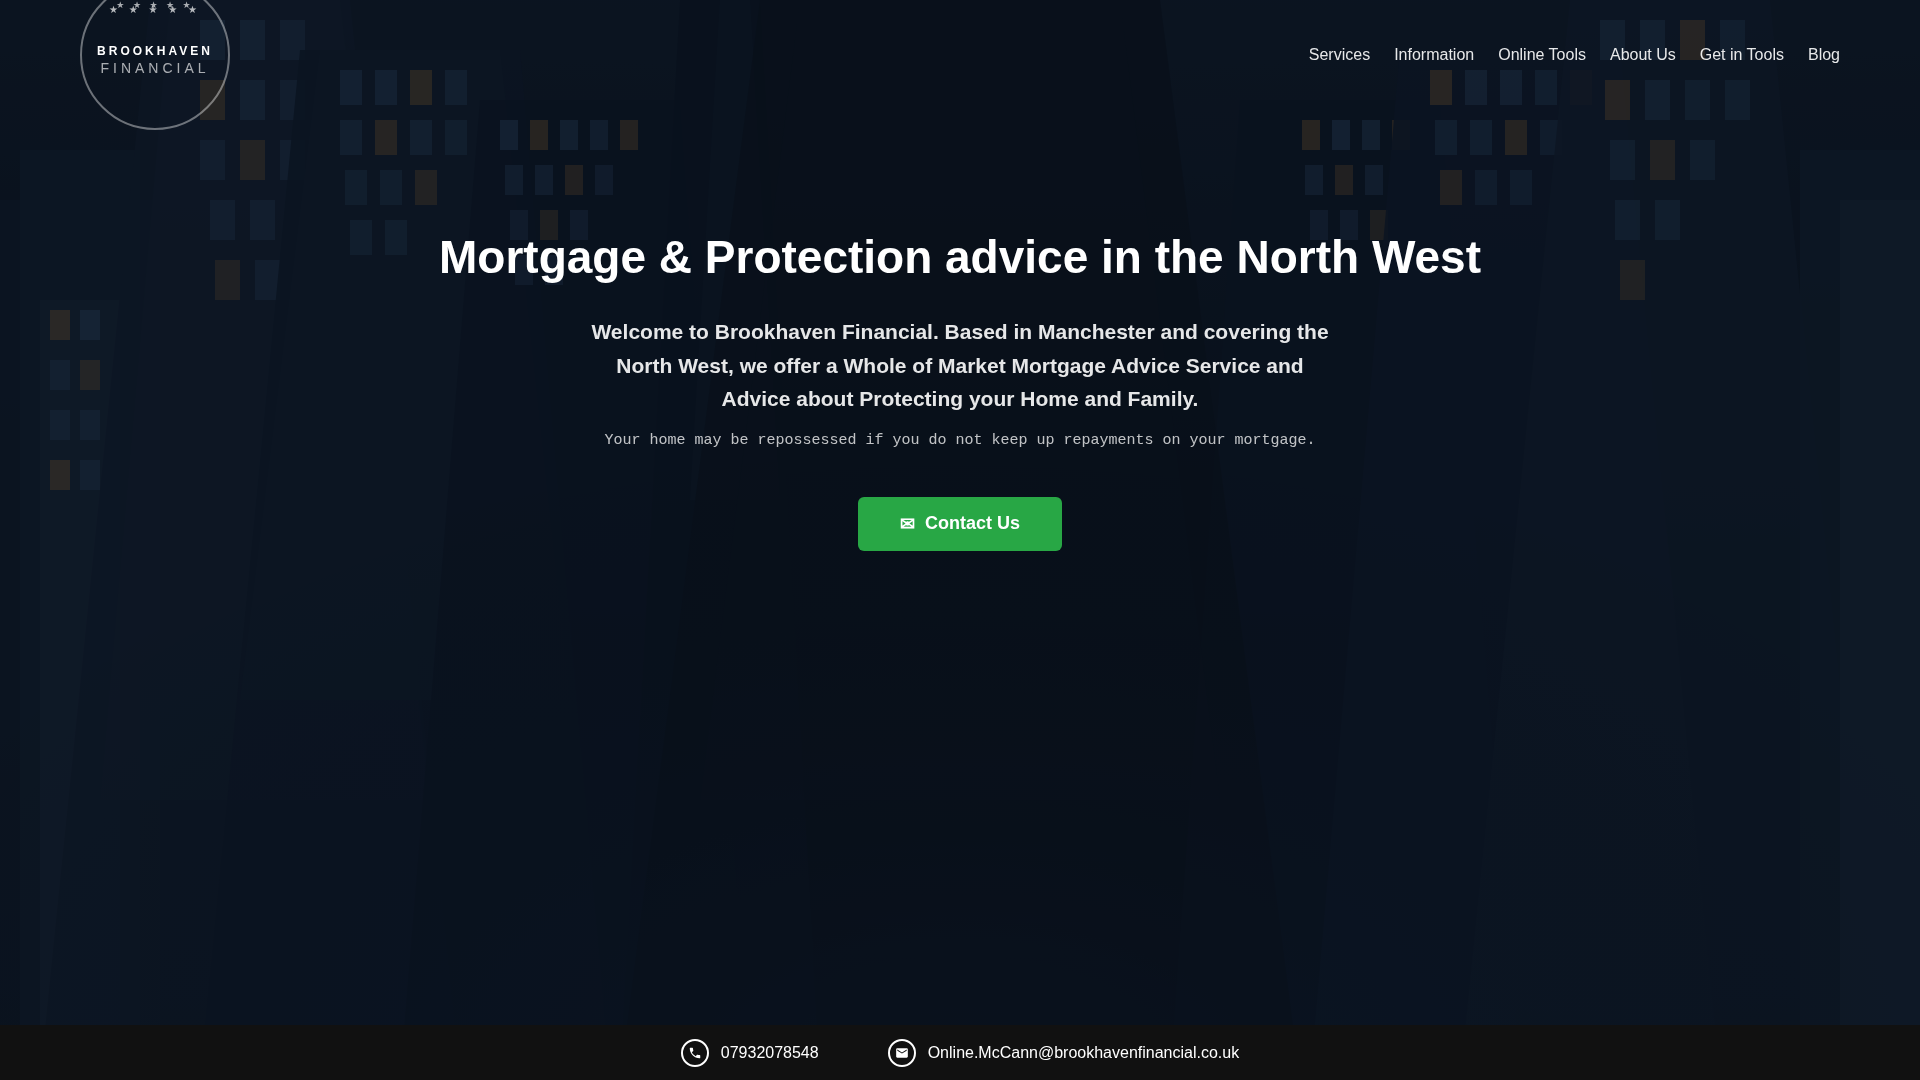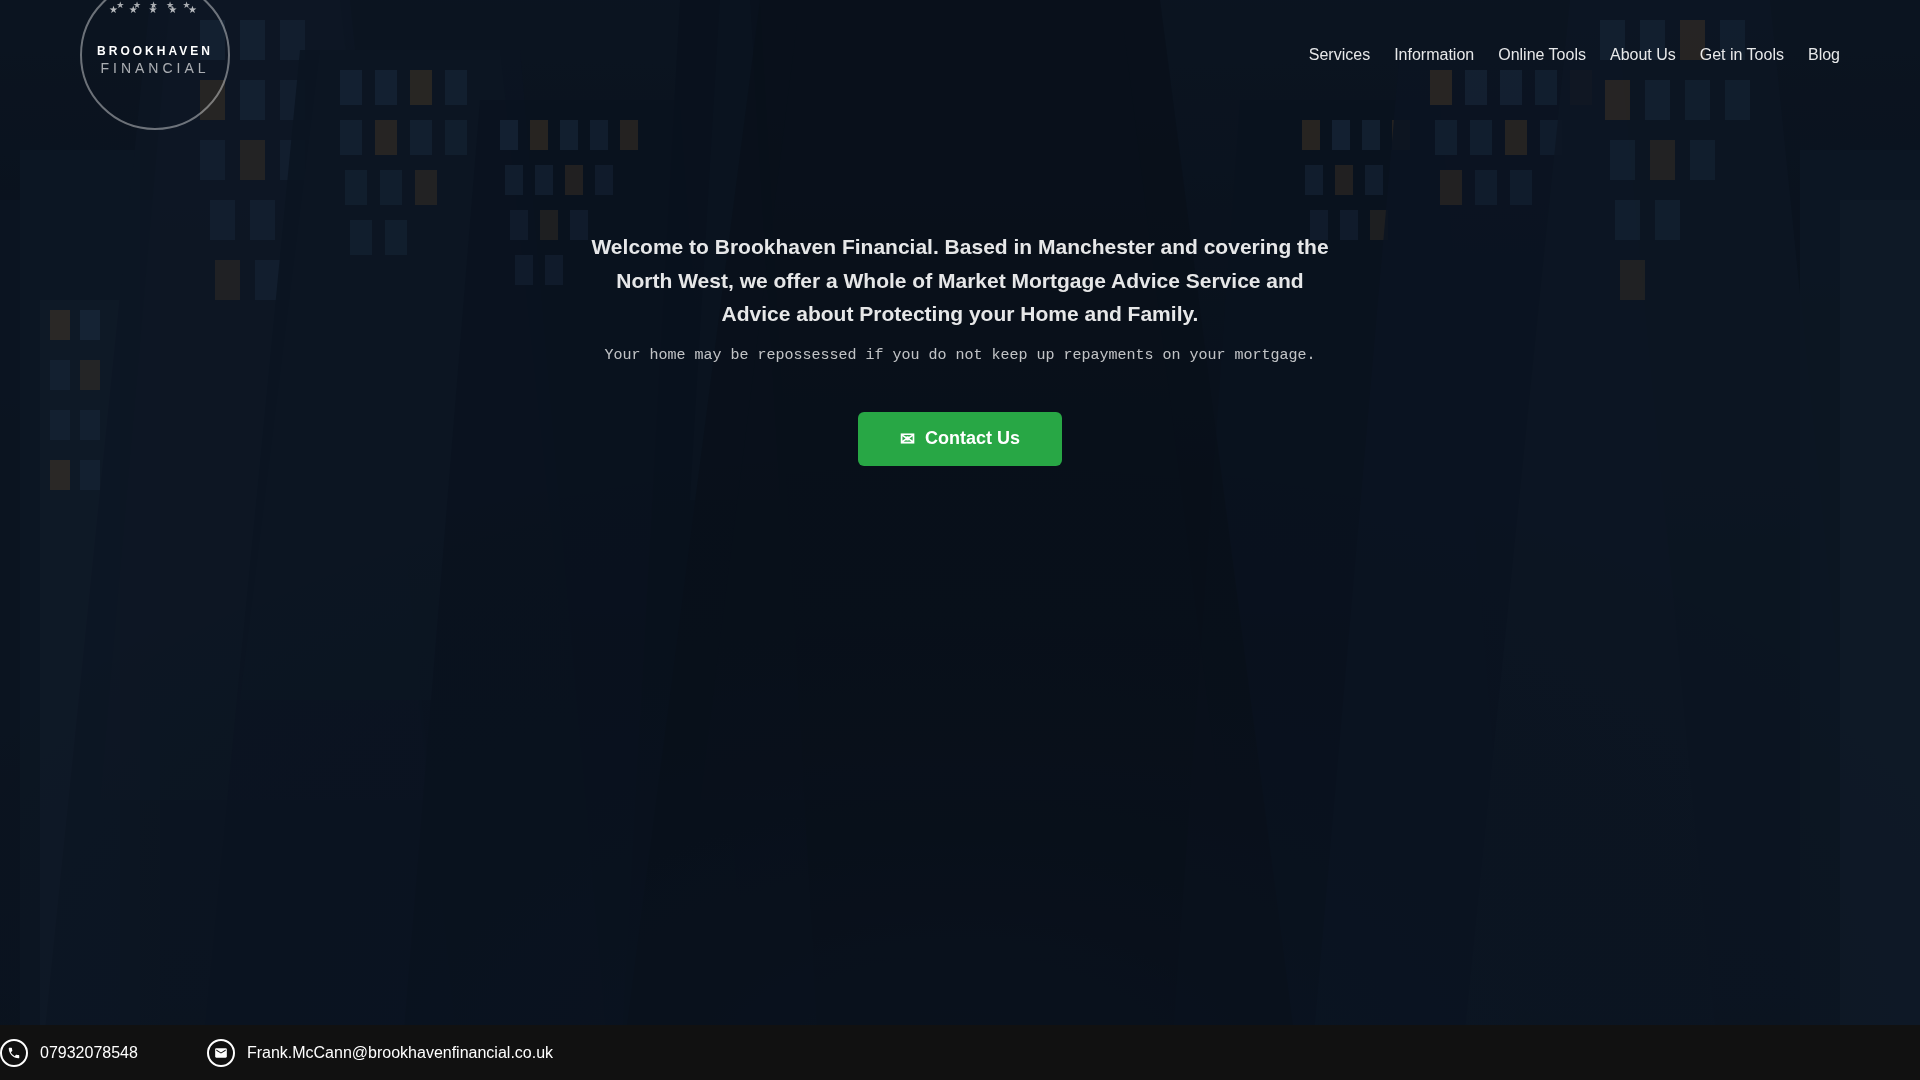--- a/index.html
+++ b/index.html
@@ -138,20 +138,21 @@
     .footer-bar {
       position: absolute;
       bottom: 0;
       left: 0;
       right: 0;
       height: 55px;
       background: #111;
       z-index: 10;
       display: flex;
       align-items: center;
+      justify-content: center;
       gap: 69px;
     }
 
     .footer-item {
       display: flex;
       align-items: center;
       gap: 12px;
       color: white;
       font-size: 16px;
     }
@@ -327,20 +328,21 @@
     <li><a href="#">Services</a></li>
     <li><a href="#">Information</a></li>
     <li><a href="#">Online Tools</a></li>
     <li><a href="#">About Us</a></li>
     <li><a href="#">Get in Tools</a></li>
     <li><a href="#">Blog</a></li>
   </ul>
 </nav>
 
 <div class="hero-content">
+  <h1 class="hero-title">Mortgage &amp; Protection advice in the North West</h1>
   <p class="hero-description">Welcome to Brookhaven Financial. Based in Manchester and covering the North West, we offer a Whole of Market Mortgage Advice Service and Advice about Protecting your Home and Family.</p>
   <p class="hero-disclaimer">Your home may be repossessed if you do not keep up repayments on your mortgage.</p>
   <button class="contact-btn">
     <span class="email-icon-btn">✉</span>
     <span>Contact Us</span>
   </button>
 </div>
 
 <div class="footer-bar">
   <div class="footer-item">
@@ -350,15 +352,15 @@
       </svg>
     </div>
     <span>07932078548</span>
   </div>
   <div class="footer-item">
     <div class="footer-icon">
       <svg width="14" height="14" viewBox="0 0 24 24" fill="white">
         <path d="M20 4H4c-1.1 0-2 .9-2 2v12c0 1.1.9 2 2 2h16c1.1 0 2-.9 2-2V6c0-1.1-.9-2-2-2zm0 4l-8 5-8-5V6l8 5 8-5v2z"></path>
       </svg>
     </div>
-    <span>Frank.McCann@brookhavenfinancial.co.uk</span>
+    <span>Online.McCann@brookhavenfinancial.co.uk</span>
   </div>
 </div>
 
 </body></html>

